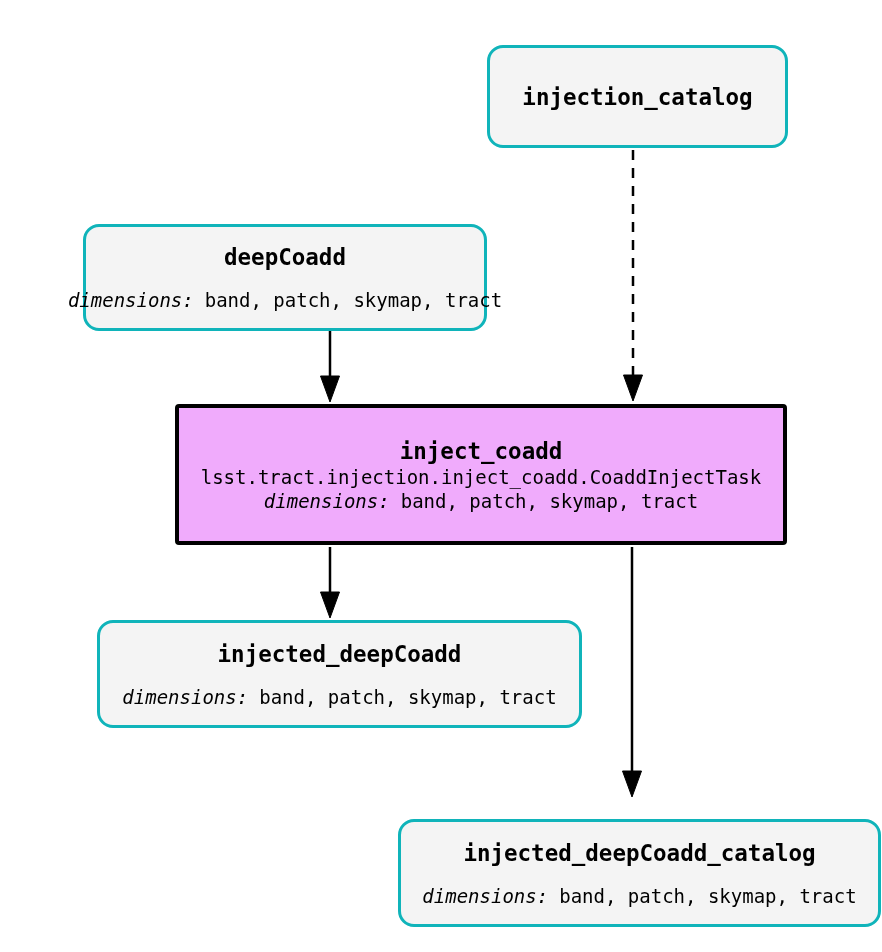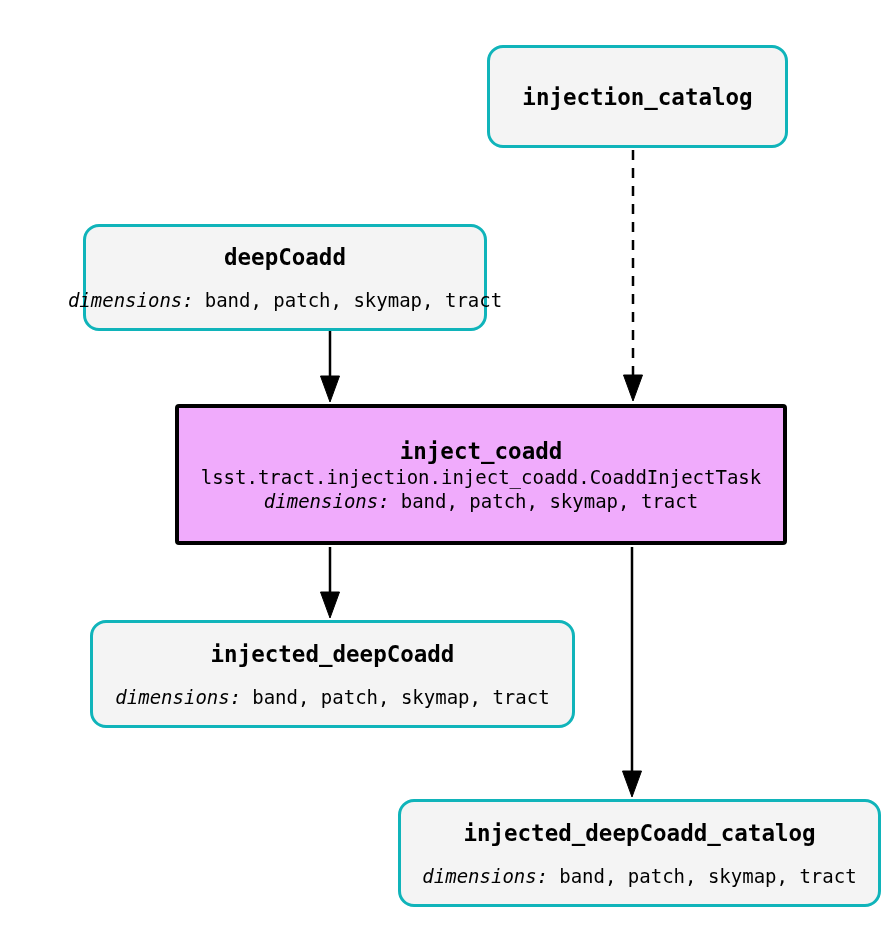--- a/index.html
+++ b/index.html
@@ -69,22 +69,22 @@
   .dim-label {
     font-style: italic;
   }
   .dim-value {
     margin-left: 11px;
   }
   
   #node-injection-catalog        { left: 447px; top: 45px;  width: 301px; height: 103px; }
   #node-deepCoadd                { left: 43px;  top: 224px; width: 404px; height: 107px; }
   #node-inject-coadd             { left: 135px; top: 404px; width: 612px; height: 141px; }
-  #node-injected-deepCoadd       { left: 50px;  top: 620px; width: 485px; height: 108px; }
-  #node-injected-deepCoadd-catalog { left: 358px; top: 799px; width: 483px; height: 108px; }
+  #node-injected-deepCoadd       { left: 57px;  top: 620px; width: 485px; height: 108px; }
+  #node-injected-deepCoadd-catalog { left: 358px; top: 819px; width: 483px; height: 108px; }
 </style>
 </head>
 <body>
 
 <div id="canvas">
 
   <svg id="edge-layer" viewBox="0 0 882 952" xmlns="http://www.w3.org/2000/svg">
 
     <g>
       <line class="edge-line" x1="330" y1="331" x2="330" y2="378"></line>

